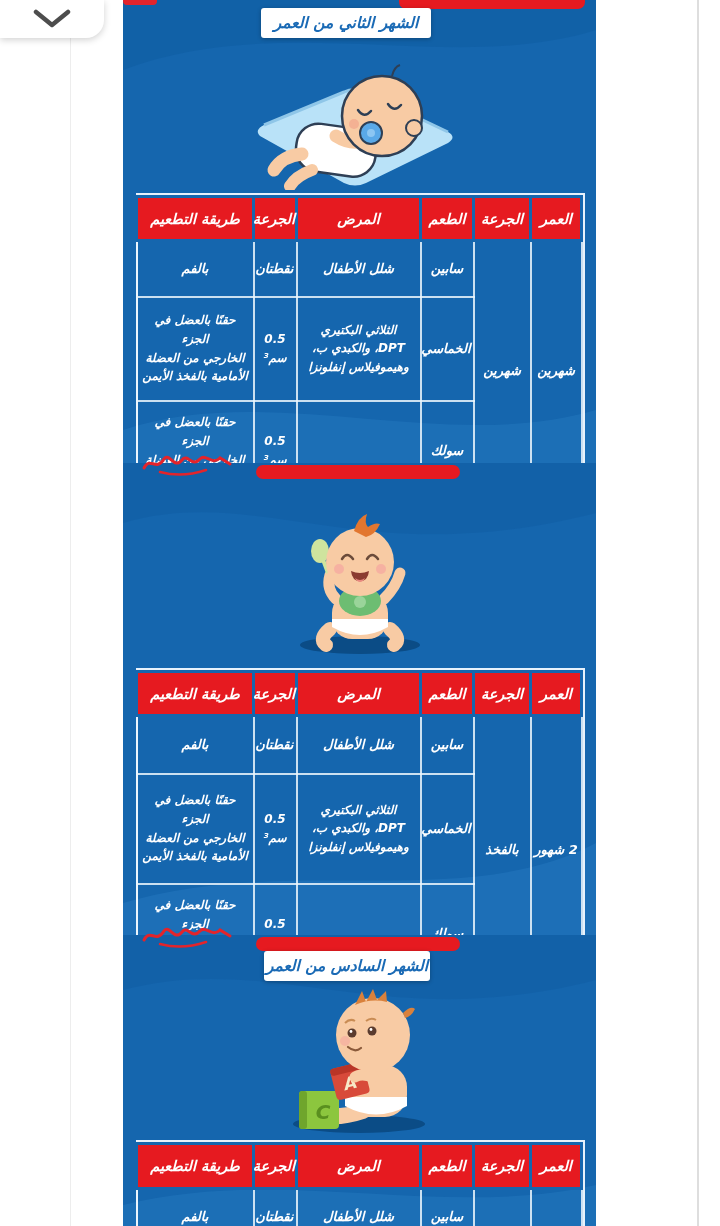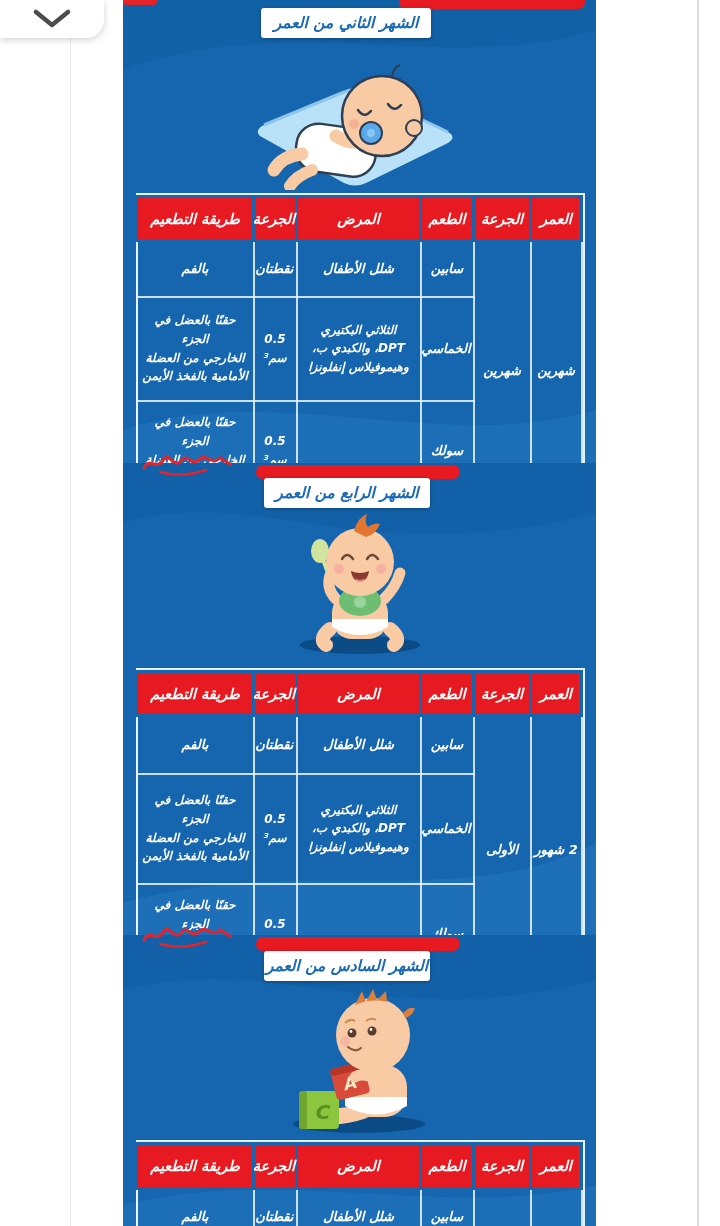--- a/index.html
+++ b/index.html
@@ -146,23 +146,20 @@
           </table>
       </div>
     </section>
 
     <section class="seg s2">
       <svg class="waves" width="473" height="472">
         <path d="M0,60 C140,20 240,110 473,50 L473,0 L0,0 Z" fill="#0e5ba0" opacity="0.40"></path>
         <path d="M0,472 L473,472 L473,380 C340,450 170,390 0,440 Z" fill="#2e83cb" opacity="0.32"></path>
       </svg>
       <div class="banner"></div>
-      <div class="titlebox">
-        <span>الشهر الرابع من العمر</span>
-      </div>
       <svg class="baby" width="200" height="150" viewBox="0 0 200 150">
         <ellipse cx="100" cy="138" rx="60" ry="9" fill="#0b4c86"></ellipse>
         <path d="M70,122 Q58,132 66,138" stroke="#f8cba4" stroke-width="14" fill="none" stroke-linecap="round"></path>
         <path d="M130,122 Q142,132 134,138" stroke="#f8cba4" stroke-width="14" fill="none" stroke-linecap="round"></path>
         <rect x="72" y="86" width="56" height="46" rx="20" fill="#f8cba4"></rect>
         <path d="M72,112 h56 v8 q-28,16 -56,0 Z" fill="#ffffff"></path>
         <path d="M76,92 Q66,82 70,68" stroke="#f8cba4" stroke-width="11" fill="none" stroke-linecap="round"></path>
         <path d="M124,92 Q136,80 140,66" stroke="#f8cba4" stroke-width="11" fill="none" stroke-linecap="round"></path>
         <line x1="68" y1="66" x2="62" y2="50" stroke="#cfe49e" stroke-width="4"></line>
         <ellipse cx="60" cy="44" rx="9" ry="12" fill="#cfe49e"></ellipse>
@@ -191,21 +188,21 @@
               <tr class="h-row">
             <th>العمر</th>
             <th>الجرعة</th>
             <th>الطعم</th>
             <th>المرض</th>
             <th>الجرعة</th>
             <th>طريقة التطعيم</th>
           </tr>
           <tr class="r1">
             <td rowspan="3">2 شهور</td>
-            <td rowspan="3">الأولى</td>
+            <td rowspan="3">بالفخذ</td>
             <td>سابين</td>
             <td>شلل الأطفال</td>
             <td>نقطتان</td>
             <td>بالفم</td>
           </tr>
           <tr class="r2">
             <td>الخماسي</td>
             <td>
                   <span class="ml">الثلاثي البكتيري
 DPT، والكبدي ب،

